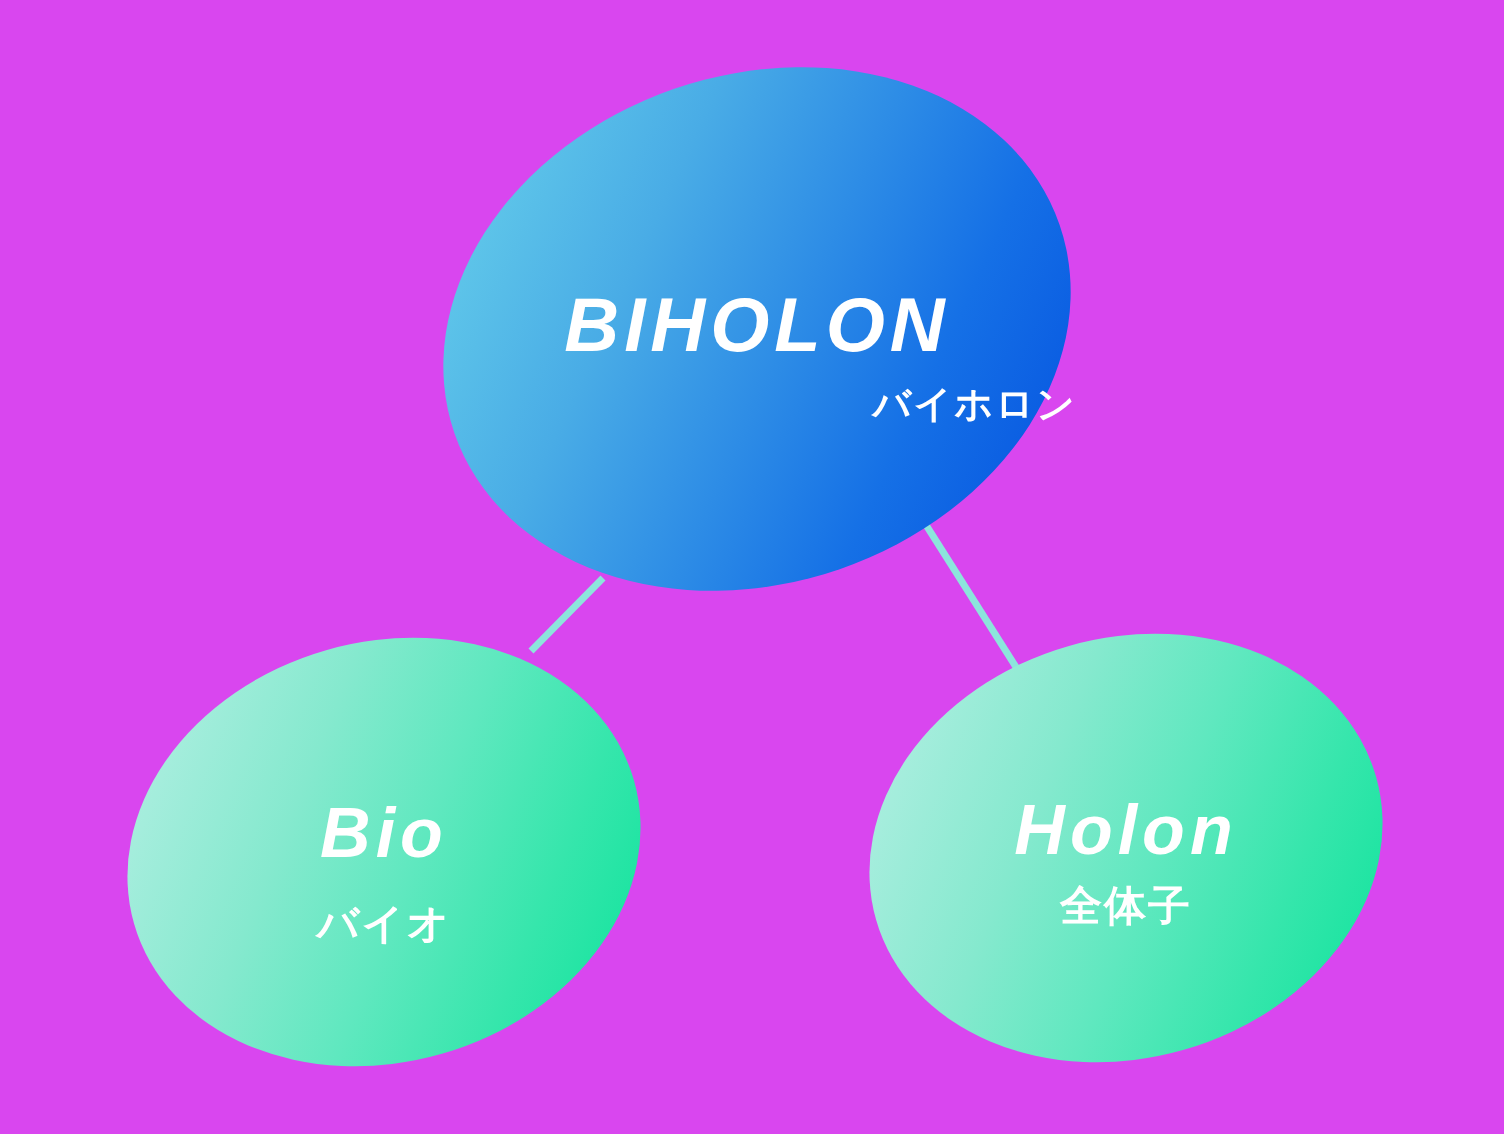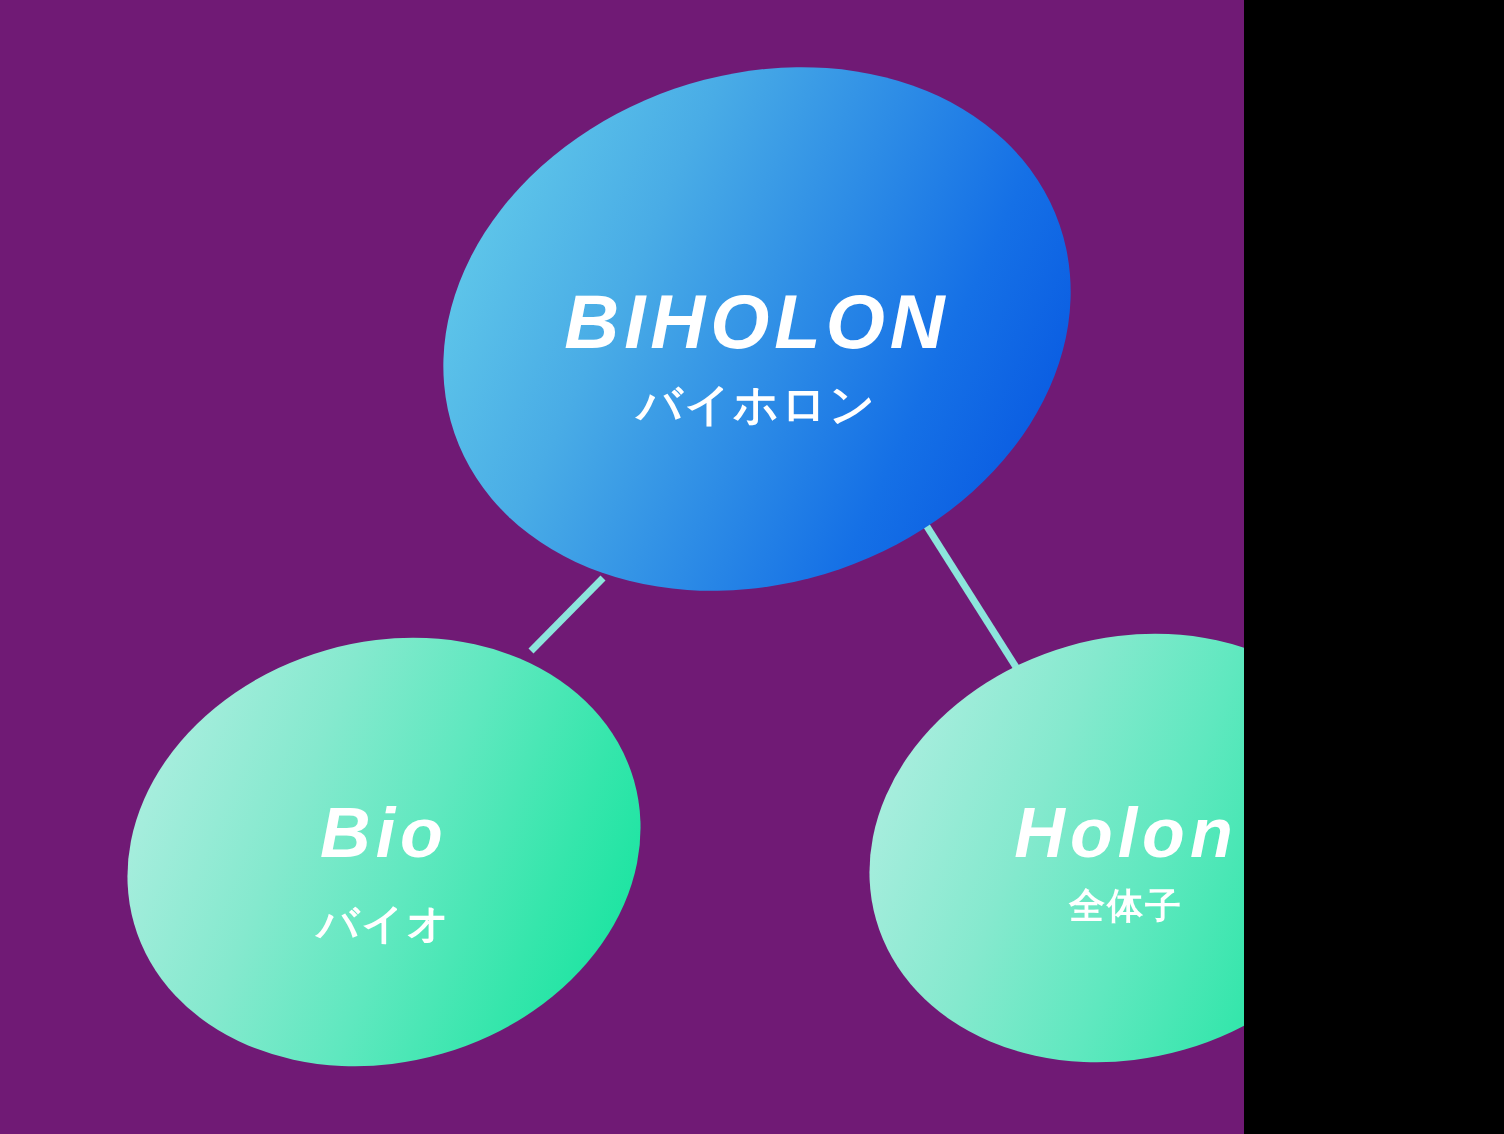--- a/index.html
+++ b/index.html
@@ -3,23 +3,23 @@
 <meta charset="utf-8">
 <title>BIHOLON Concept Diagram</title>
 <style>
   html, body {
     margin: 0;
     padding: 0;
     background: #000000;
   }
   #stage {
     position: relative;
-    width: 1244px;
+    width: 1504px;
     height: 1134px;
-    background: #701a75;
+    background: #d946ef;
     overflow: hidden;
     font-family: "Liberation Sans", "DejaVu Sans", sans-serif;
   }
   #connector-layer {
     position: absolute;
     left: 0;
     top: 0;
     width: 1504px;
     height: 1134px;
   }
@@ -87,23 +87,24 @@
     font-weight: bold;
     font-style: normal;
     line-height: 1.0;
     white-space: nowrap;
   }
   #node-biholon .title-en {
     font-size: 76px;
     letter-spacing: 5px;
   }
   #node-biholon .title-ja {
-    font-size: 45px;
+    font-size: 38px;
     letter-spacing: 2px;
     margin-top: 22px;
+    text-align: right;
   }
 
   
   #node-bio {
     left: 124px;
     top: 642px;
     width: 520px;
     height: 420px;
   }
   #node-bio .node-shape {
@@ -149,21 +150,21 @@
     transform: rotate(-16deg);
   }
   #node-holon .node-text {
     margin-top: 25px;
   }
   #node-holon .title-en {
     font-size: 70px;
     letter-spacing: 5px;
   }
   #node-holon .title-ja {
-    font-size: 36px;
+    font-size: 42px;
     letter-spacing: 2px;
     margin-top: 20px;
   }
 </style>
 </head>
 <body>
 
 <div id="stage">
 
   <svg id="connector-layer" viewBox="0 0 1504 1134" width="1504" height="1134" xmlns="http://www.w3.org/2000/svg">

